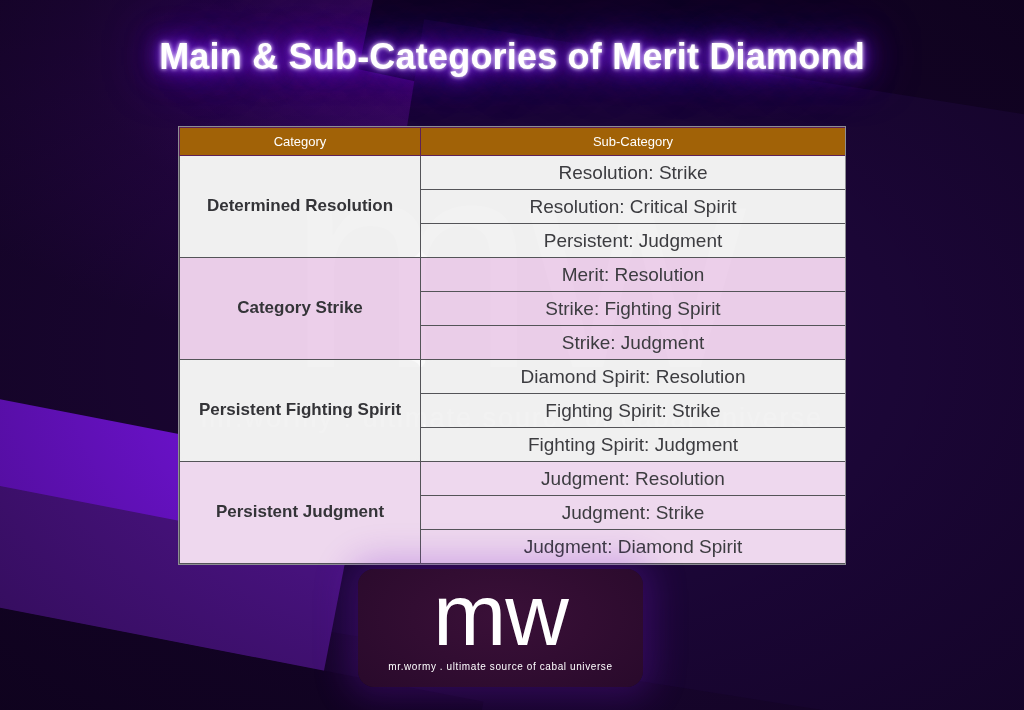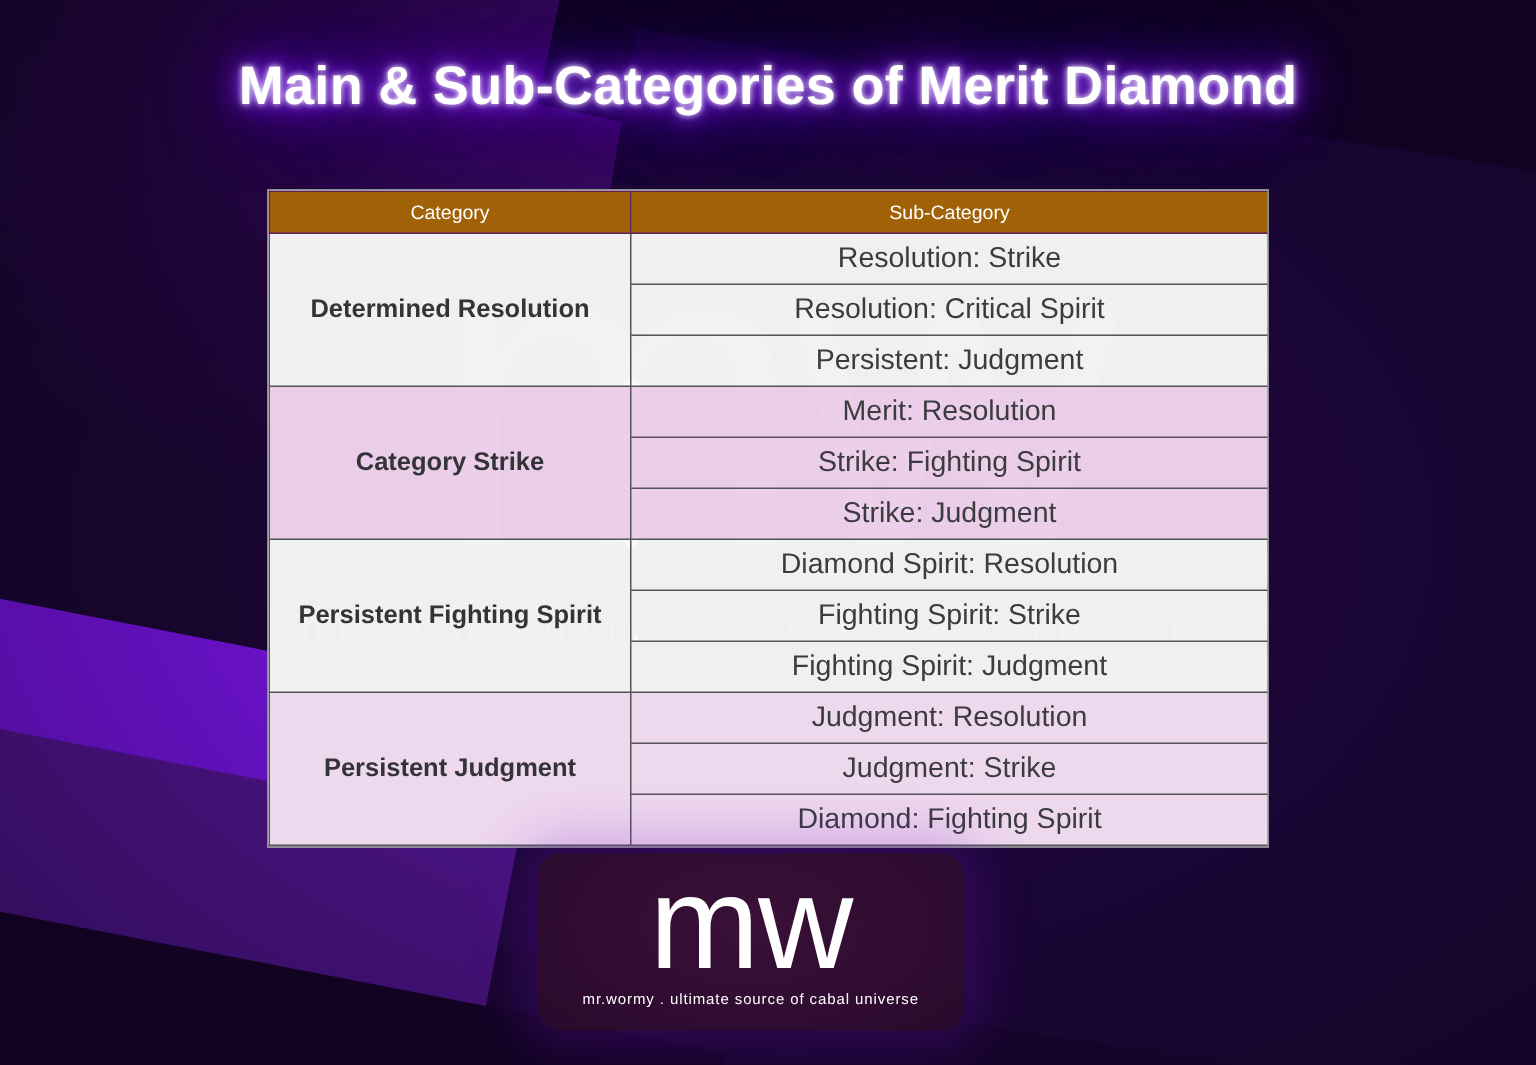--- a/index.html
+++ b/index.html
@@ -299,21 +299,21 @@
         </tr>
 
         <tr>
           <td class="cat-cell tint-pink2" rowspan="3">Persistent Judgment</td>
           <td class="sub-cell tint-pink2">Judgment: Resolution</td>
         </tr>
         <tr>
           <td class="sub-cell tint-pink2">Judgment: Strike</td>
         </tr>
         <tr>
-          <td class="sub-cell tint-pink2">Diamond: Fighting Spirit</td>
+          <td class="sub-cell tint-pink2">Judgment: Diamond Spirit</td>
         </tr>
 
       </tbody>
     </table>
   </div>
 
   <div class="logo">
     <div class="logo-mark">mw</div>
     <div class="logo-tag">mr.wormy . ultimate source of cabal universe</div>
   </div>

